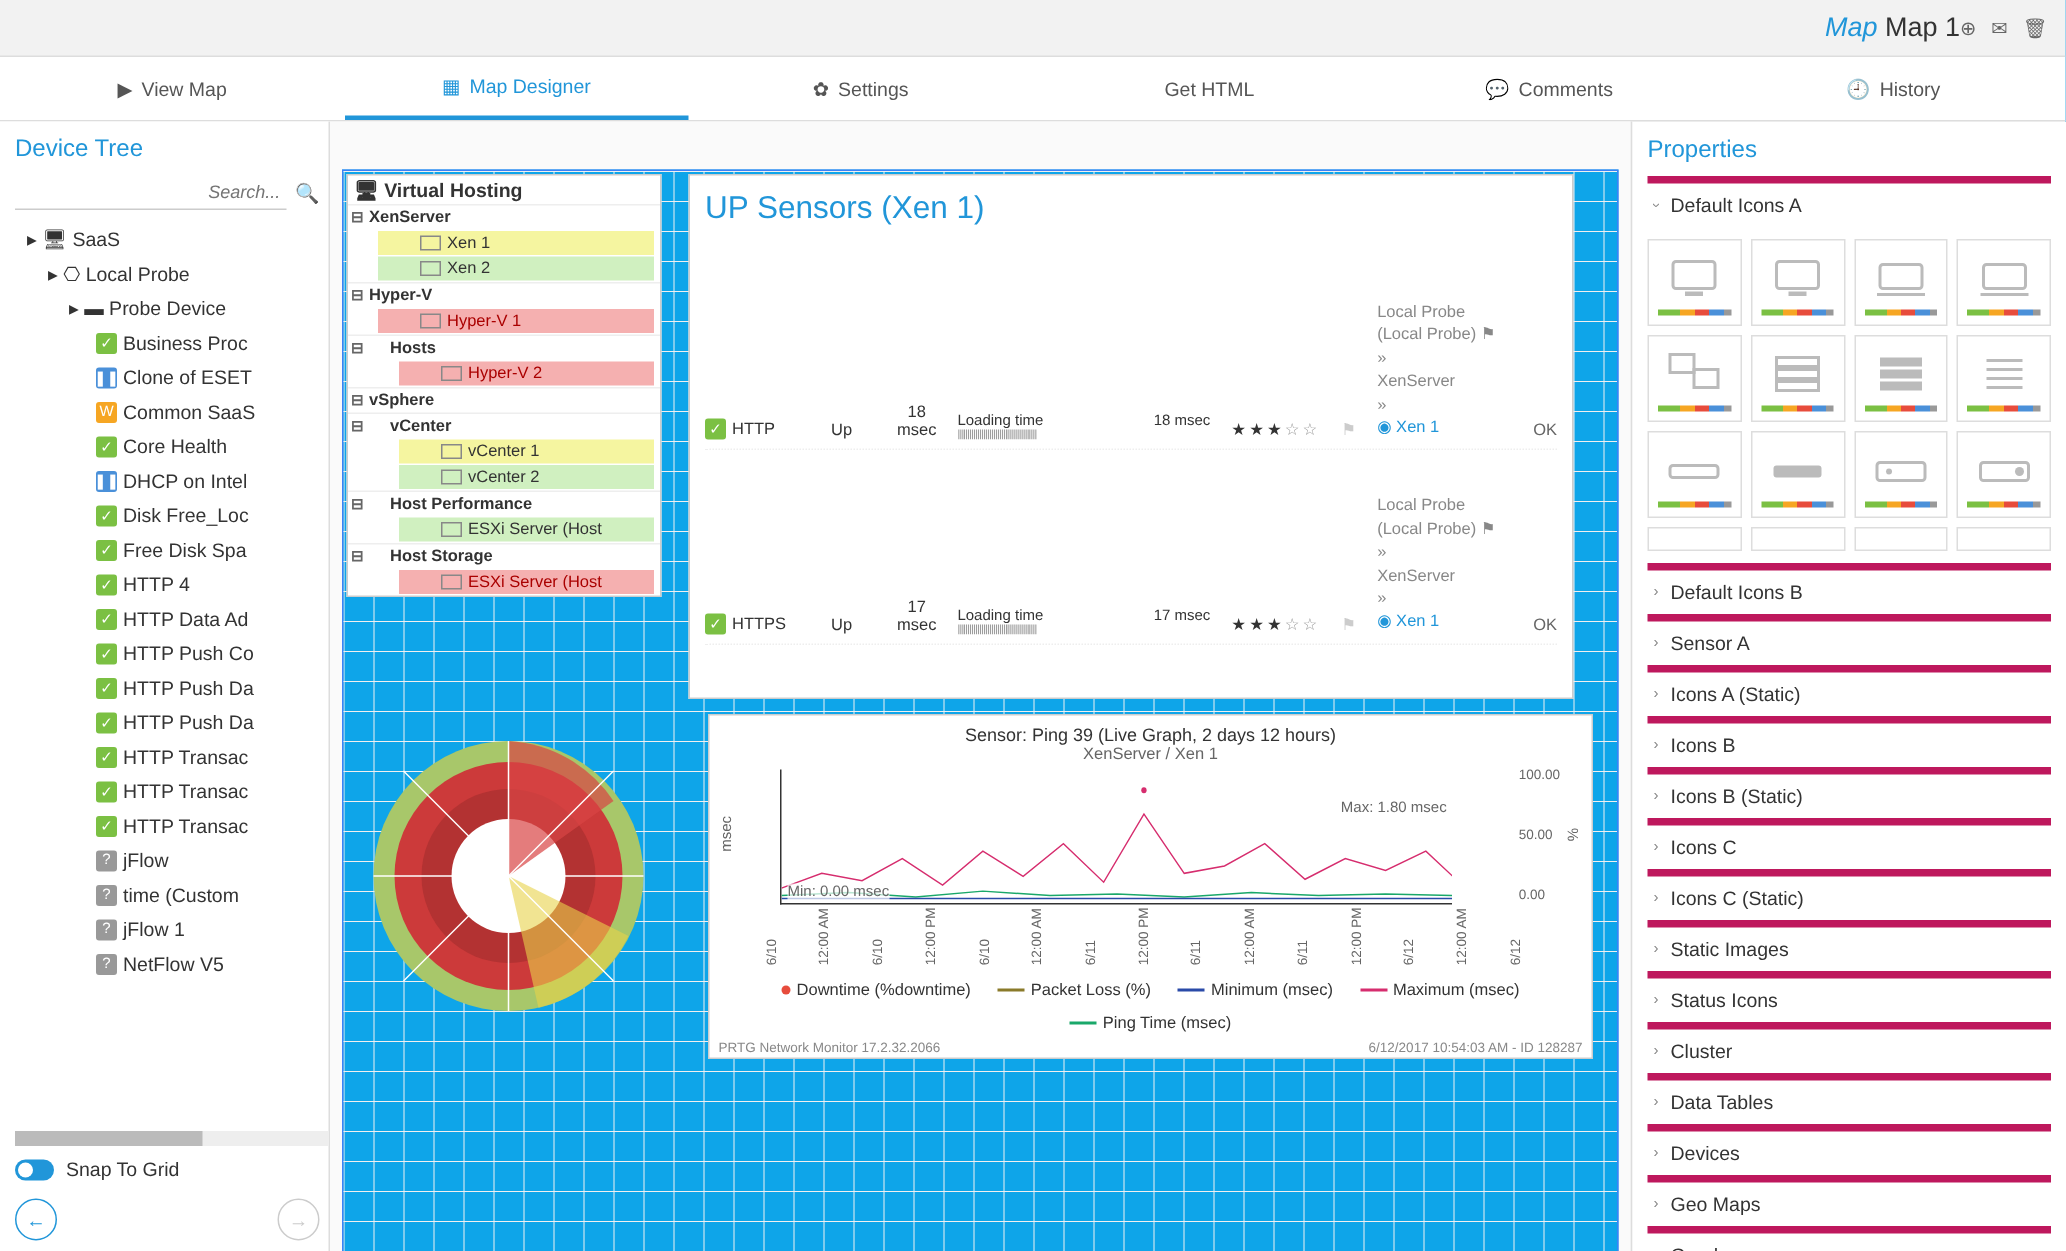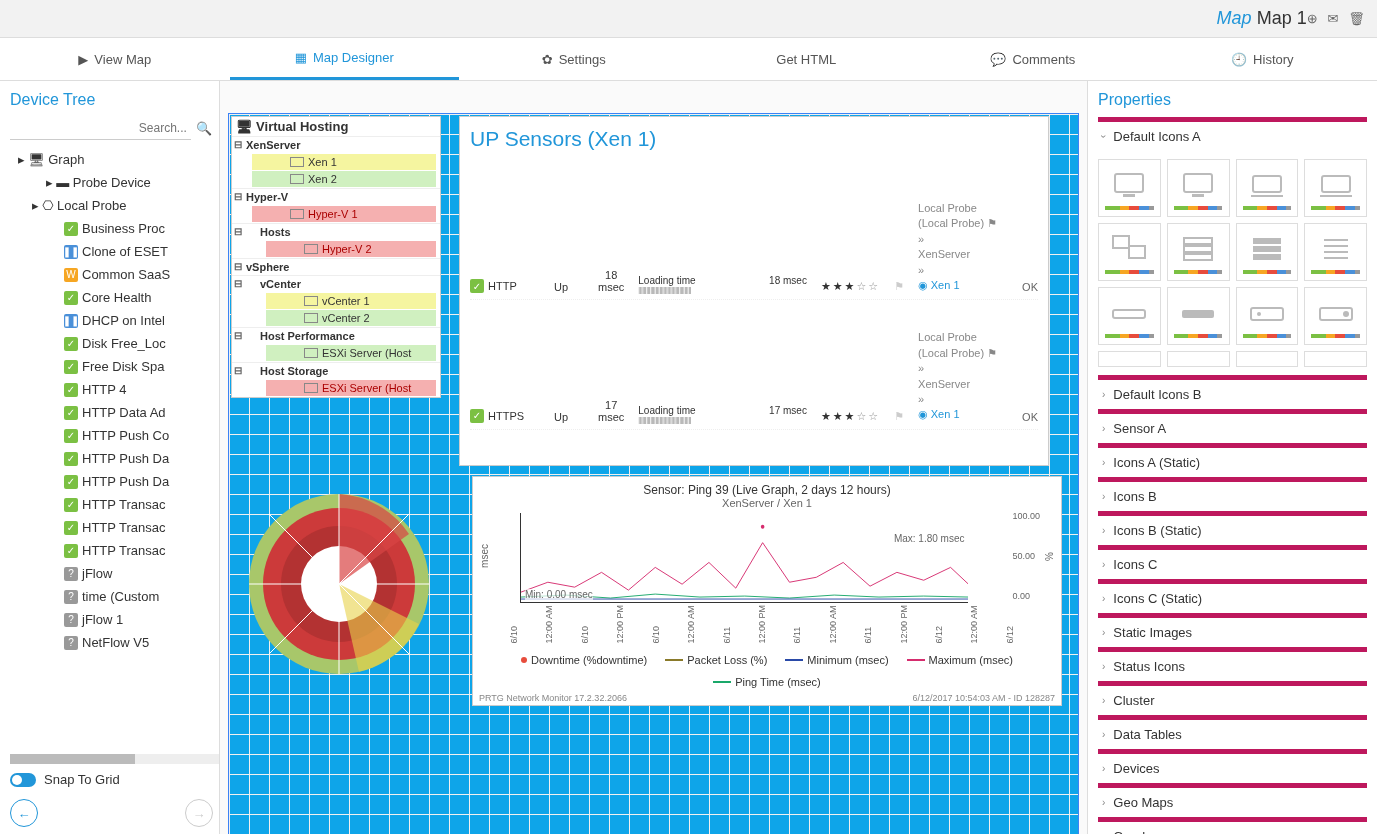--- a/index.html
+++ b/index.html
@@ -9,21 +9,21 @@
 .header-title .prefix { color: #2196d9; font-style: italic; }
 .header-icons { display: flex; gap: 10px; color: #666; }
 .header-icons span { cursor: pointer; }
 .tabs { display: flex; background: #fff; border-bottom: 1px solid #ddd; }
 .tab { flex: 1; text-align: center; padding: 12px 0; cursor: pointer; color: #555; display: flex; align-items: center; justify-content: center; gap: 6px; }
 .tab.active { color: #2196d9; border-bottom: 3px solid #2196d9; }
 .main { display: flex; height: calc(834px - 78px); }
 .left-panel { width: 220px; background: #fff; border-right: 1px solid #ddd; padding: 10px 0 10px 10px; display: flex; flex-direction: column; }
 .panel-title { color: #2196d9; font-size: 16px; margin-bottom: 8px; }
 .search-row { display: flex; align-items: center; padding-right: 6px; margin-bottom: 8px; }
-.search-row input { flex: 1; border: none; border-bottom: 1px solid #ccc; padding: 4px; font-size: 12px; outline: none; text-align: right; }
+.search-row input { flex: 1; border: none; border-bottom: 1px solid #ccc; padding: 4px; font-size: 12px; outline: none; text-align: right; font-style: italic; }
 .search-row .icon { color: #2196d9; margin-left: 6px; }
 .tree { flex: 1; overflow-y: auto; overflow-x: hidden; font-size: 13px; }
 .tree-node { white-space: nowrap; padding: 4px 0; cursor: pointer; }
 .tree-node.sensor { padding-left: 8px; display: flex; align-items: center; gap: 4px; }
 .status-box { width: 14px; height: 14px; border-radius: 2px; display: inline-flex; align-items: center; justify-content: center; color: #fff; font-size: 10px; flex-shrink: 0; }
 .status-up { background: #7bc043; }
 .status-pause { background: #4a90d9; }
 .status-warn { background: #f6a623; }
 .status-unknown { background: #999; }
 .scroll-h { height: 10px; background: #eee; margin-top: 2px; }
@@ -38,21 +38,21 @@
 
 .canvas { flex: 1; background: #fafafa; padding: 8px; position: relative; overflow: hidden; }
 .canvas-inner { width: 100%; height: 100%; background: #0ea5e9; position: relative; border: 1px solid #3b82f6; margin-top: 24px; }
 .grid { position: absolute; inset: 0; background-image: linear-gradient(#f0f0f0 1px, transparent 1px), linear-gradient(90deg, #f0f0f0 1px, transparent 1px); background-size: 20px 20px; }
 .map-item { position: absolute; background: #fff; border: 1px solid #ccc; font-size: 11px; }
 .vh-panel { left: 2px; top: 2px; width: 210px; }
 .vh-title { font-weight: bold; font-size: 13px; padding: 2px 4px; }
 .vh-group { border-top: 1px solid #eee; }
 .vh-group-head { padding: 2px 4px 2px 14px; font-weight: bold; position: relative; }
 .vh-group-head::before { content: '⊟'; position: absolute; left: 2px; top: 2px; font-size: 10px; color: #666; }
-.vh-row { padding: 2px 4px 2px 38px; margin: 1px 4px; display: flex; align-items: center; gap: 4px; }
+.vh-row { padding: 2px 4px 2px 28px; margin: 1px 4px; display: flex; align-items: center; gap: 4px; }
 .row-green { background: #d0f0c0; }
 .row-yellow { background: #f5f5a0; }
 .row-red { background: #f5b0b0; color: #a00; }
 .vh-icon { width: 14px; height: 10px; border: 1px solid #888; display: inline-block; }
 
 .sensor-panel { left: 230px; top: 2px; width: 590px; height: 350px; padding: 10px; }
 .sensor-panel h2 { color: #2196d9; font-size: 21px; font-weight: 400; margin-bottom: 20px; }
 .sensor-row { display: flex; align-items: flex-end; gap: 14px; padding: 30px 0 6px; border-bottom: 1px dotted #eee; }
 .sensor-name { display: flex; align-items: center; gap: 4px; width: 70px; }
 .sensor-val { text-align: center; }
@@ -129,23 +129,23 @@
   </div>
 
 <div class="main">
   <div class="left-panel">
     <div class="panel-title">Device Tree</div>
     <div class="search-row">
       <input placeholder="Search..." style="">
       <span class="icon">🔍</span>
     </div>
     <div class="tree" id="tree">
-        <div class="tree-node" style="padding-left:8px">▸ 🖥 Graph</div>
+        <div class="tree-node" style="padding-left:8px">▸ 🖥 SaaS</div>
+        <div class="tree-node" style="padding-left:22px">▸ ⎔ Local Probe</div>
         <div class="tree-node" style="padding-left:36px">▸ ▬ Probe Device</div>
-        <div class="tree-node" style="padding-left:22px">▸ ⎔ Local Probe</div>
         <div class="tree-node sensor" style="padding-left: 54px;">
           <span class="status-box status-up">✓</span>
           <span>Business Proc</span>
         </div>
         <div class="tree-node sensor" style="padding-left: 54px;">
           <span class="status-box status-pause">❚❚</span>
           <span>Clone of ESET</span>
         </div>
         <div class="tree-node sensor" style="padding-left: 54px;">
           <span class="status-box status-warn">W</span>

